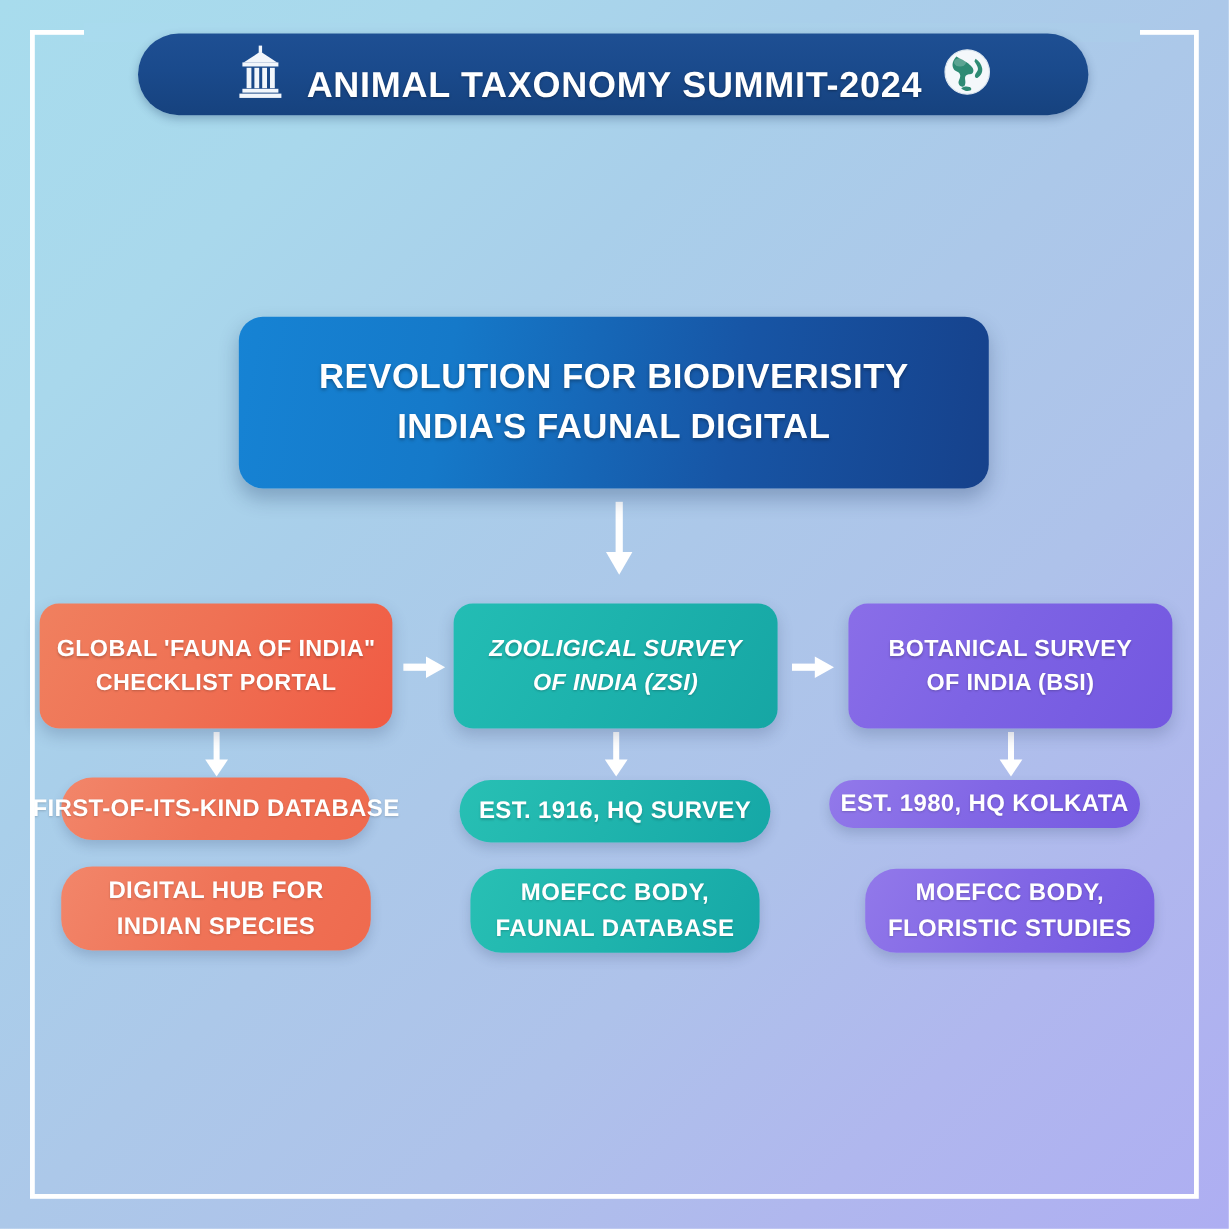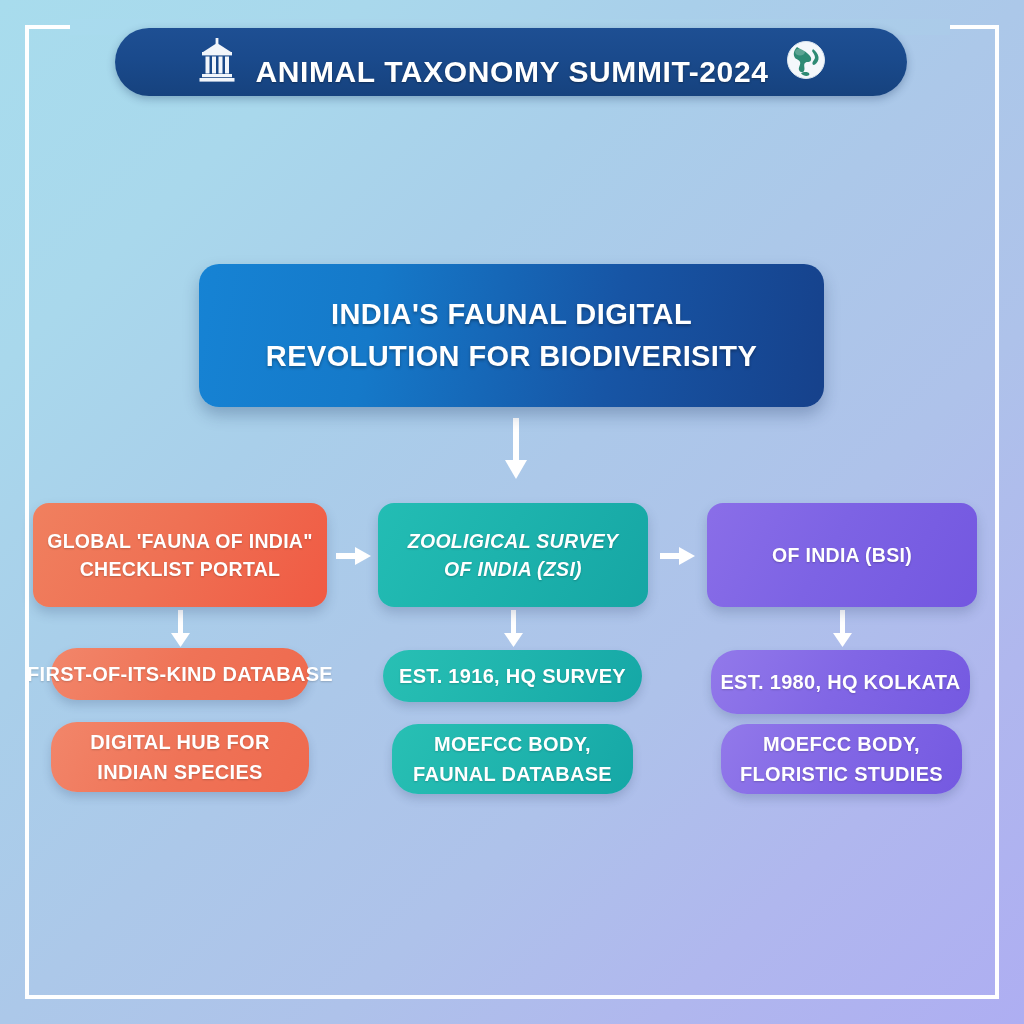--- a/index.html
+++ b/index.html
@@ -160,21 +160,21 @@
   }
 
   .pill-orange { background: linear-gradient(120deg, #f2866a 0%, #ef7357 50%, #ef6a4e 100%); }
   .pill-teal   { background: linear-gradient(120deg, #28c0b4 0%, #1fb4ad 50%, #15a7a6 100%); }
   .pill-purple { background: linear-gradient(120deg, #9279ea 0%, #8166e5 50%, #7459e1 100%); }
 
   #pill-0-0 { left: 51px;  top: 648px; width: 258px; height: 52px; }
   #pill-0-1 { left: 51px;  top: 722px; width: 258px; height: 70px; }
   #pill-1-0 { left: 383px; top: 650px; width: 259px; height: 52px; }
   #pill-1-1 { left: 392px; top: 724px; width: 241px; height: 70px; }
-  #pill-2-0 { left: 711px; top: 650px; width: 259px; height: 64px; }
+  #pill-2-0 { left: 691px; top: 650px; width: 259px; height: 40px; }
   #pill-2-1 { left: 721px; top: 724px; width: 241px; height: 70px; }
 </style>
 </head>
 <body>
 
 <div id="frame"></div>
 <div id="frame-gap"></div>
 
 <div id="header-bar">
   <span class="hdr-icon">
@@ -197,22 +197,22 @@
       <circle cx="20" cy="20" r="18.5" fill="none" stroke="#dbe6ef" stroke-width="1"></circle>
       <path d="M11 7 C8 10 7 14 8.5 17 C10 20 13 19 14 22 C15 25 12 27 13 30 C14 32.5 17 33 18 31 C19.5 28 17 25 19 23 C21 21 24 23 25 20 C26 17 23 15 21 13 C18.5 10.5 14 9 11 7 Z" fill="#2e8b74"></path>
       <path d="M27 9 C30 11 32 14 32.5 17 C33 20.5 31 23 29 24.5 C27.5 25.6 26 24.5 26.5 22.5 C27 20.5 29 19.5 29 17.5 C29 15 27 13 26 11 Z" fill="#2e8b74"></path>
       <path d="M15 33.5 C17 35.5 20 36.5 22.5 35.5 C24 34.8 23.5 33 22 32.5 C19.5 31.7 17 32 15 33.5 Z" fill="#2e8b74"></path>
       <ellipse cx="14" cy="12" rx="5" ry="3.5" fill="#ffffff" opacity="0.22"></ellipse>
     </svg>
   </span>
 </div>
 
 <div id="main-banner">
+  <span class="banner-line">REVOLUTION FOR BIODIVERISITY</span>
   <span class="banner-line">INDIA'S FAUNAL DIGITAL</span>
-  <span class="banner-line">REVOLUTION FOR BIODIVERISITY</span>
 </div>
 
 <div class="arrow-down" style="left:503px; top:418px;">
   <svg width="26" height="62" viewBox="0 0 26 62">
     <rect x="10" y="0" width="6" height="43" fill="#ffffff"></rect>
     <polygon points="13,61 2,42 24,42" fill="#ffffff"></polygon>
   </svg>
 </div>
 
 <div class="arrow-right" style="left:336px; top:545px;">
@@ -265,20 +265,21 @@
 </div>
 <div class="pill pill-teal" id="pill-1-0">
   <span class="pill-line">EST. 1916, HQ SURVEY</span>
 </div>
 <div class="pill pill-teal" id="pill-1-1">
   <span class="pill-line">MOEFCC BODY,</span>
   <span class="pill-line">FAUNAL DATABASE</span>
 </div>
 
 <div class="branch-card" id="card-2">
+  <span class="branch-line">BOTANICAL SURVEY</span>
   <span class="branch-line">OF INDIA (BSI)</span>
 </div>
 <div class="pill pill-purple" id="pill-2-0">
   <span class="pill-line">EST. 1980, HQ KOLKATA</span>
 </div>
 <div class="pill pill-purple" id="pill-2-1">
   <span class="pill-line">MOEFCC BODY,</span>
   <span class="pill-line">FLORISTIC STUDIES</span>
 </div>
 

